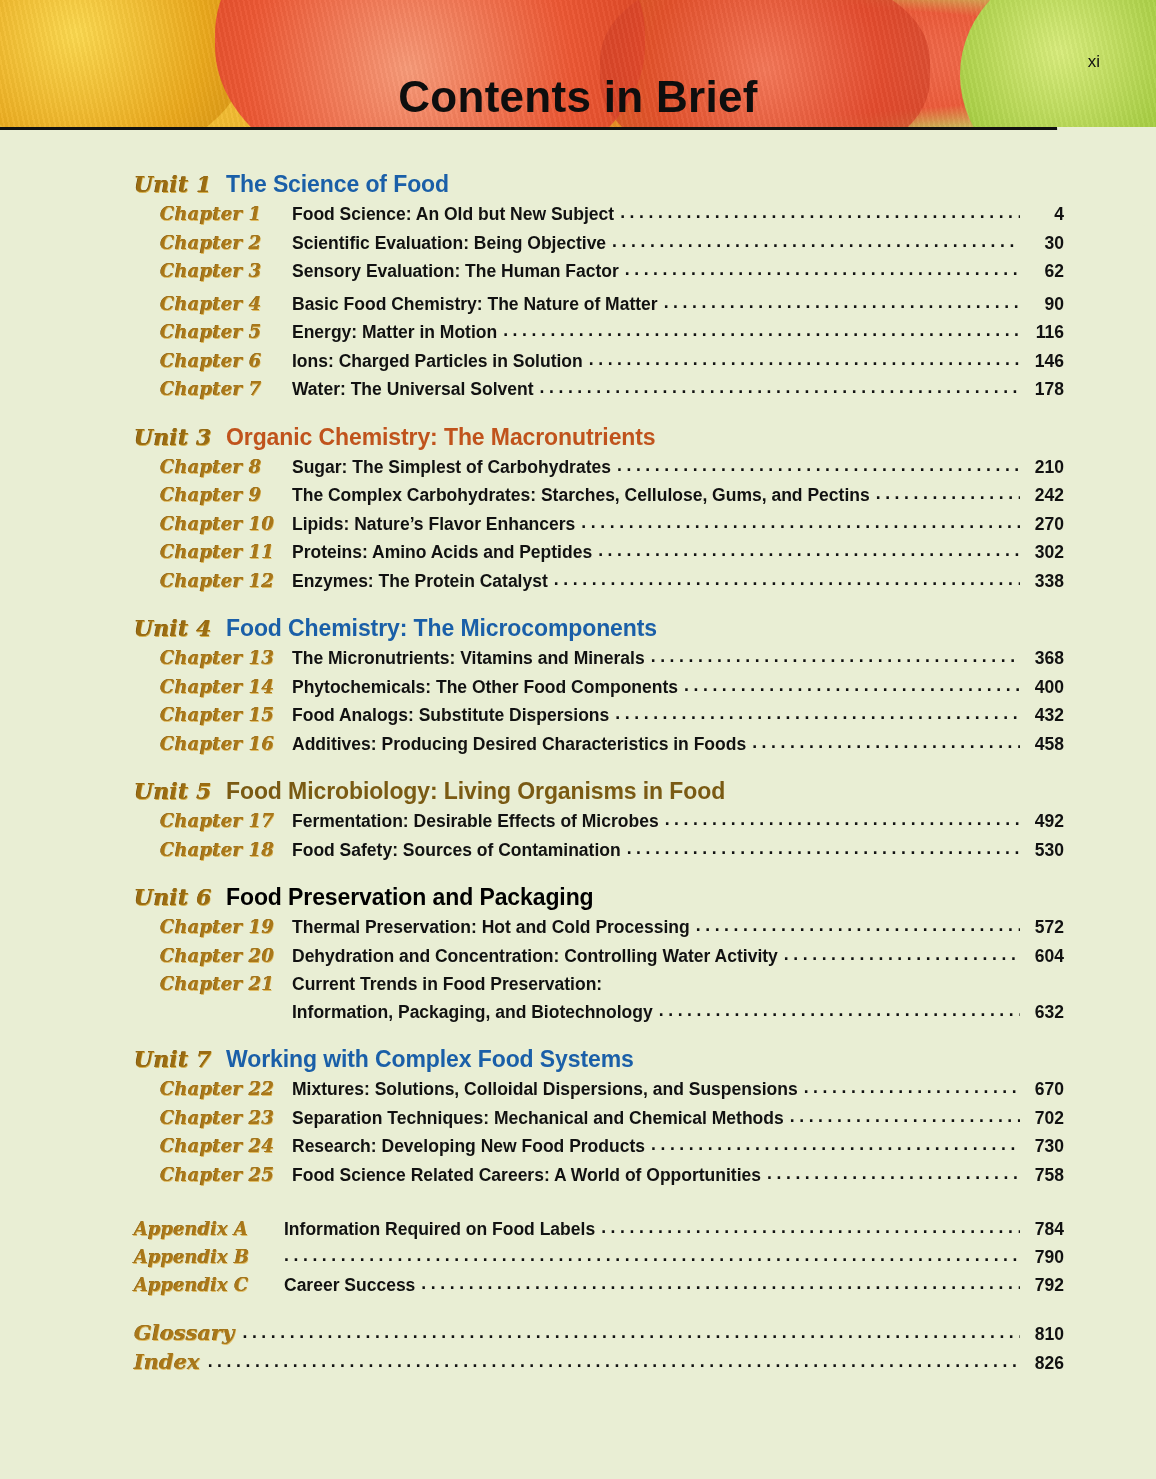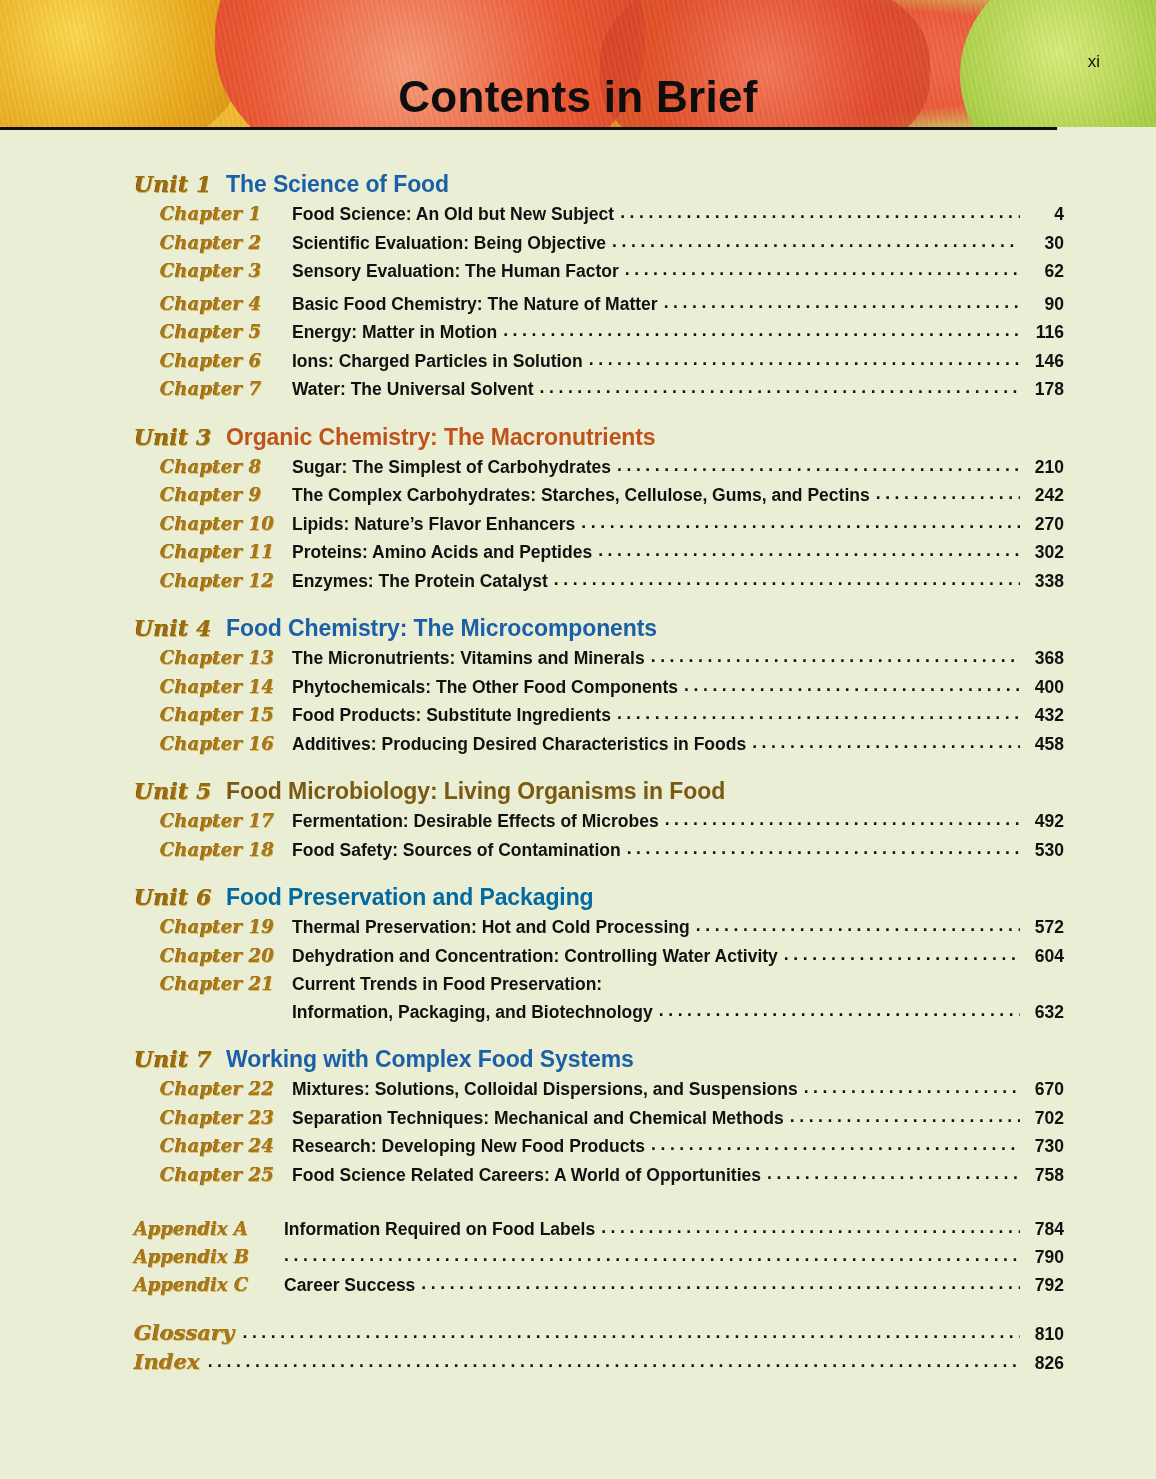--- a/index.html
+++ b/index.html
@@ -334,21 +334,21 @@
             <span class="pg">368</span>
           </div>
           <div class="row">
             <span class="ch-num">Chapter 14</span>
             <span class="ch-title">Phytochemicals: The Other Food Components</span>
             <span class="dots">........................................................................................................................................................................................................</span>
             <span class="pg">400</span>
           </div>
           <div class="row">
             <span class="ch-num">Chapter 15</span>
-            <span class="ch-title">Food Products: Substitute Ingredients</span>
+            <span class="ch-title">Food Analogs: Substitute Dispersions</span>
             <span class="dots">........................................................................................................................................................................................................</span>
             <span class="pg">432</span>
           </div>
           <div class="row">
             <span class="ch-num">Chapter 16</span>
             <span class="ch-title">Additives: Producing Desired Characteristics in Foods</span>
             <span class="dots">........................................................................................................................................................................................................</span>
             <span class="pg">458</span>
           </div>
         </div>
@@ -369,21 +369,21 @@
             <span class="ch-num">Chapter 18</span>
             <span class="ch-title">Food Safety: Sources of Contamination</span>
             <span class="dots">........................................................................................................................................................................................................</span>
             <span class="pg">530</span>
           </div>
         </div>
       </div>
       <div class="unit">
         <div class="unit-head">
           <span class="unit-num">Unit 6</span>
-          <span class="unit-title" style="color: #0369a1;">Food Preservation and Packaging</span>
+          <span class="unit-title" style="color: #000000;">Food Preservation and Packaging</span>
         </div>
         <div class="rows">
           <div class="row">
             <span class="ch-num">Chapter 19</span>
             <span class="ch-title">Thermal Preservation: Hot and Cold Processing</span>
             <span class="dots">........................................................................................................................................................................................................</span>
             <span class="pg">572</span>
           </div>
           <div class="row">
             <span class="ch-num">Chapter 20</span>

